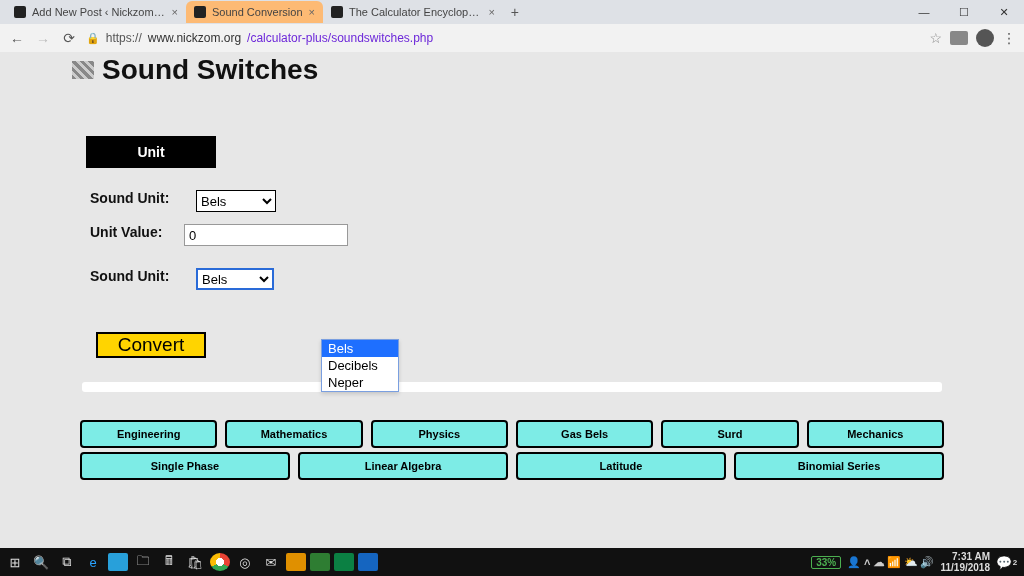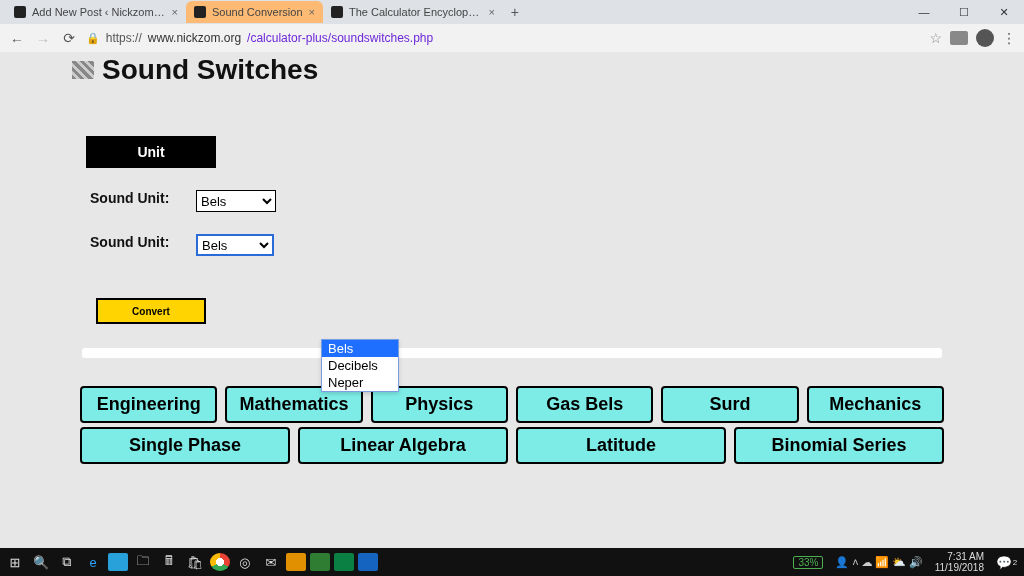--- a/index.html
+++ b/index.html
@@ -32,35 +32,35 @@
 .titlebar { display:flex; align-items:center; gap:8px; padding-top:2px; }
 .logo { width:22px; height:18px; background:repeating-linear-gradient(45deg,#888,#888 3px,#ccc 3px,#ccc 6px); }
 h1 { font-weight:800; font-size:28px; color:#111; }
 .spacer { height:50px; }
 .section { width:130px; background:#000; color:#fff; font-weight:700; font-size:14px; text-align:center; padding:8px 0; margin-left:14px; }
 .row { display:flex; gap:16px; margin:22px 0 12px 18px; }
 .lab { font-size:14px; font-weight:700; color:#111; width:90px; }
 select.sel { width:80px; height:22px; border:1px solid #000; font-size:13px; background:#fff; }
 select.sel2 { width:78px; height:22px; border:2px solid #2a6bd8; font-size:13px; background:#fff; }
 input.txt { width:164px; height:22px; border:1px solid #999; padding:0 4px; font-size:13px; background:#fff; }
-.convert { margin:30px 0 0 24px; width:110px; height:26px; border:2px solid #000; background:#ffd400; font-weight:700; font-size:10px; }
+.convert { margin:30px 0 0 24px; width:110px; height:26px; border:2px solid #000; background:#ffd400; font-weight:400; font-size:19px; }
 .dropdown { position:absolute; left:321px; top:287px; width:78px; border:1px solid #7a9fe0; background:#fff; font-size:13px; box-shadow:0 2px 4px rgba(0,0,0,.15); }
 .dropdown .opt { padding:1px 6px; }
 .dropdown .opt.sel { background:#1e6fff; color:#fff; }
 .hr { height:10px; background:#fff; margin:24px 10px 0; border-radius:3px; }
 .btnrow { display:flex; gap:8px; margin-top:28px; padding:0 8px; }
-.catbtn { flex:1; background:#7dece6; border:2px solid #000; border-radius:4px; font-size:18px; font-weight:700; padding:6px 0; text-align:center; }
+.catbtn { flex:1; background:#7dece6; border:2px solid #000; border-radius:4px; font-size:11px; font-weight:700; padding:6px 0; text-align:center; }
 
 
 .taskbar { position:absolute; bottom:0; left:0; right:0; height:28px; background:#111; display:flex; align-items:center; color:#fff; font-size:10px; }
 .tleft { display:flex; align-items:center; gap:4px; padding-left:4px; }
 .ticon { width:22px; height:20px; display:flex; align-items:center; justify-content:center; font-size:13px; color:#ddd; }
 .ticon.blue { color:#29a3ff; }
 .tcolor { width:20px; height:18px; border-radius:2px; display:inline-block; }
-.tright { margin-left:auto; display:flex; align-items:center; gap:12px; padding-right:6px; }
+.tright { margin-left:auto; display:flex; align-items:center; gap:6px; padding-right:6px;font-weight:bold; }
 .battery { border:1px solid #4caf50; padding:0 4px; font-size:10px; color:#4caf50; border-radius:2px; }
 .clockblock { text-align:right; line-height:11px; font-size:10px; color:#ddd; }
 .tray { display:flex; gap:3px; font-size:11px; color:#ccc; }
 </style>
 </head>
 <body>
 
 <div class="chrome">
   <div class="tabstrip">
     <div class="tab">
@@ -109,20 +109,24 @@
       <h1>Sound Switches</h1>
     </div>
     <div class="spacer"></div>
 
     <div class="section">Unit</div>
     <div class="row">
       <span class="lab">Sound Unit:</span>
       <select class="sel">
         <option>Bels</option>
       </select>
+    </div>
+    <div class="row" style="margin-top:10px">
+      <span class="lab" style="width:78px">Unit Value:</span>
+      <input class="txt" value="0" style="">
     </div>
 
     <div class="row">
       <span class="lab">Sound Unit:</span>
       <select class="sel2">
         <option>Bels</option>
       </select>
     </div>
 
     <button class="convert">Convert</button>

